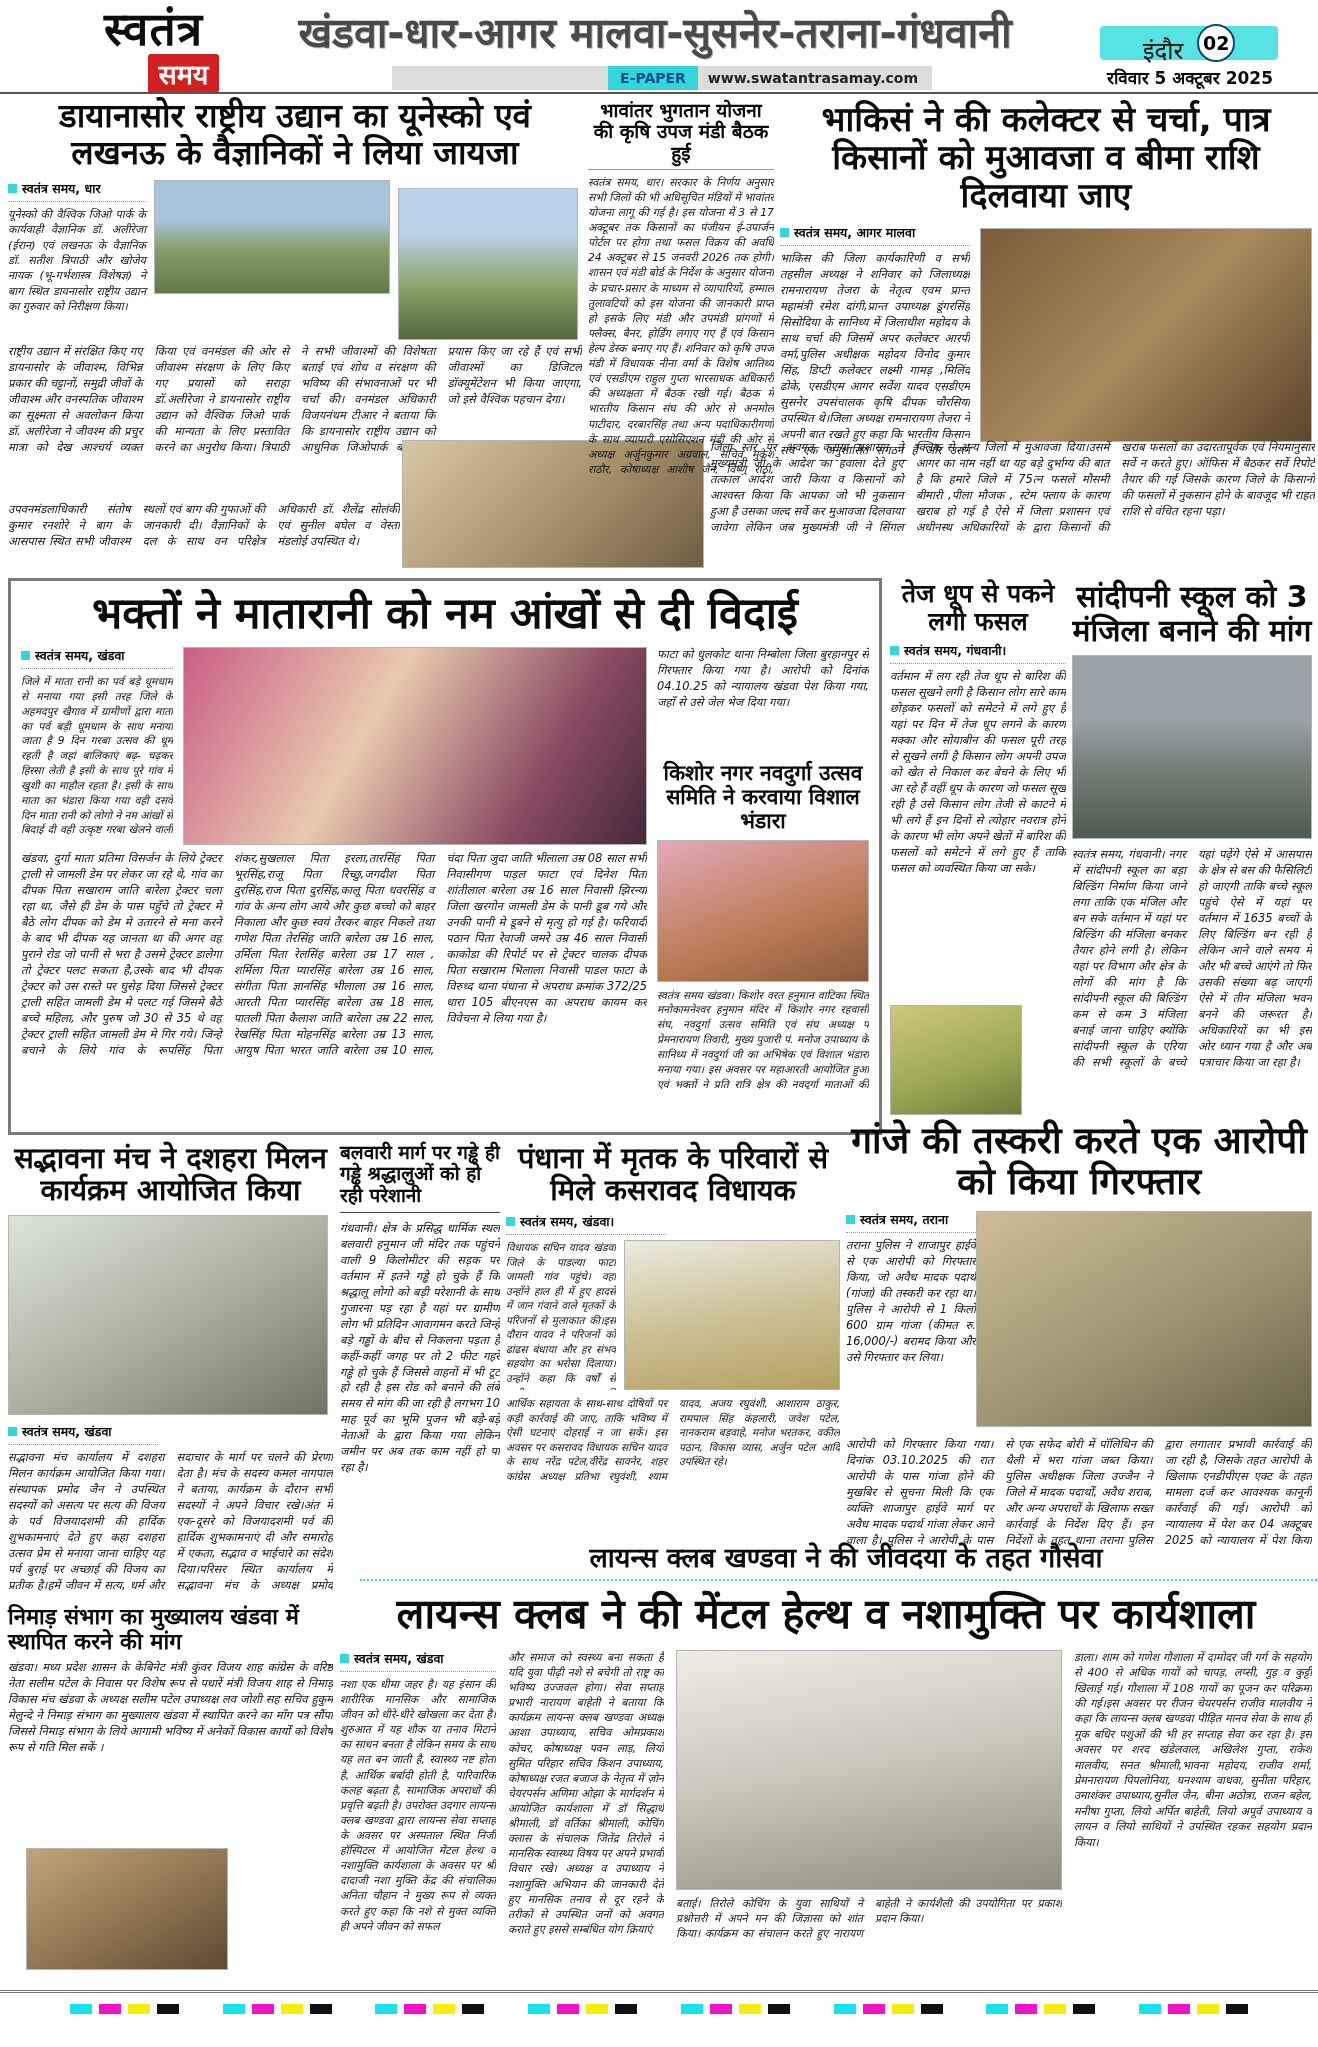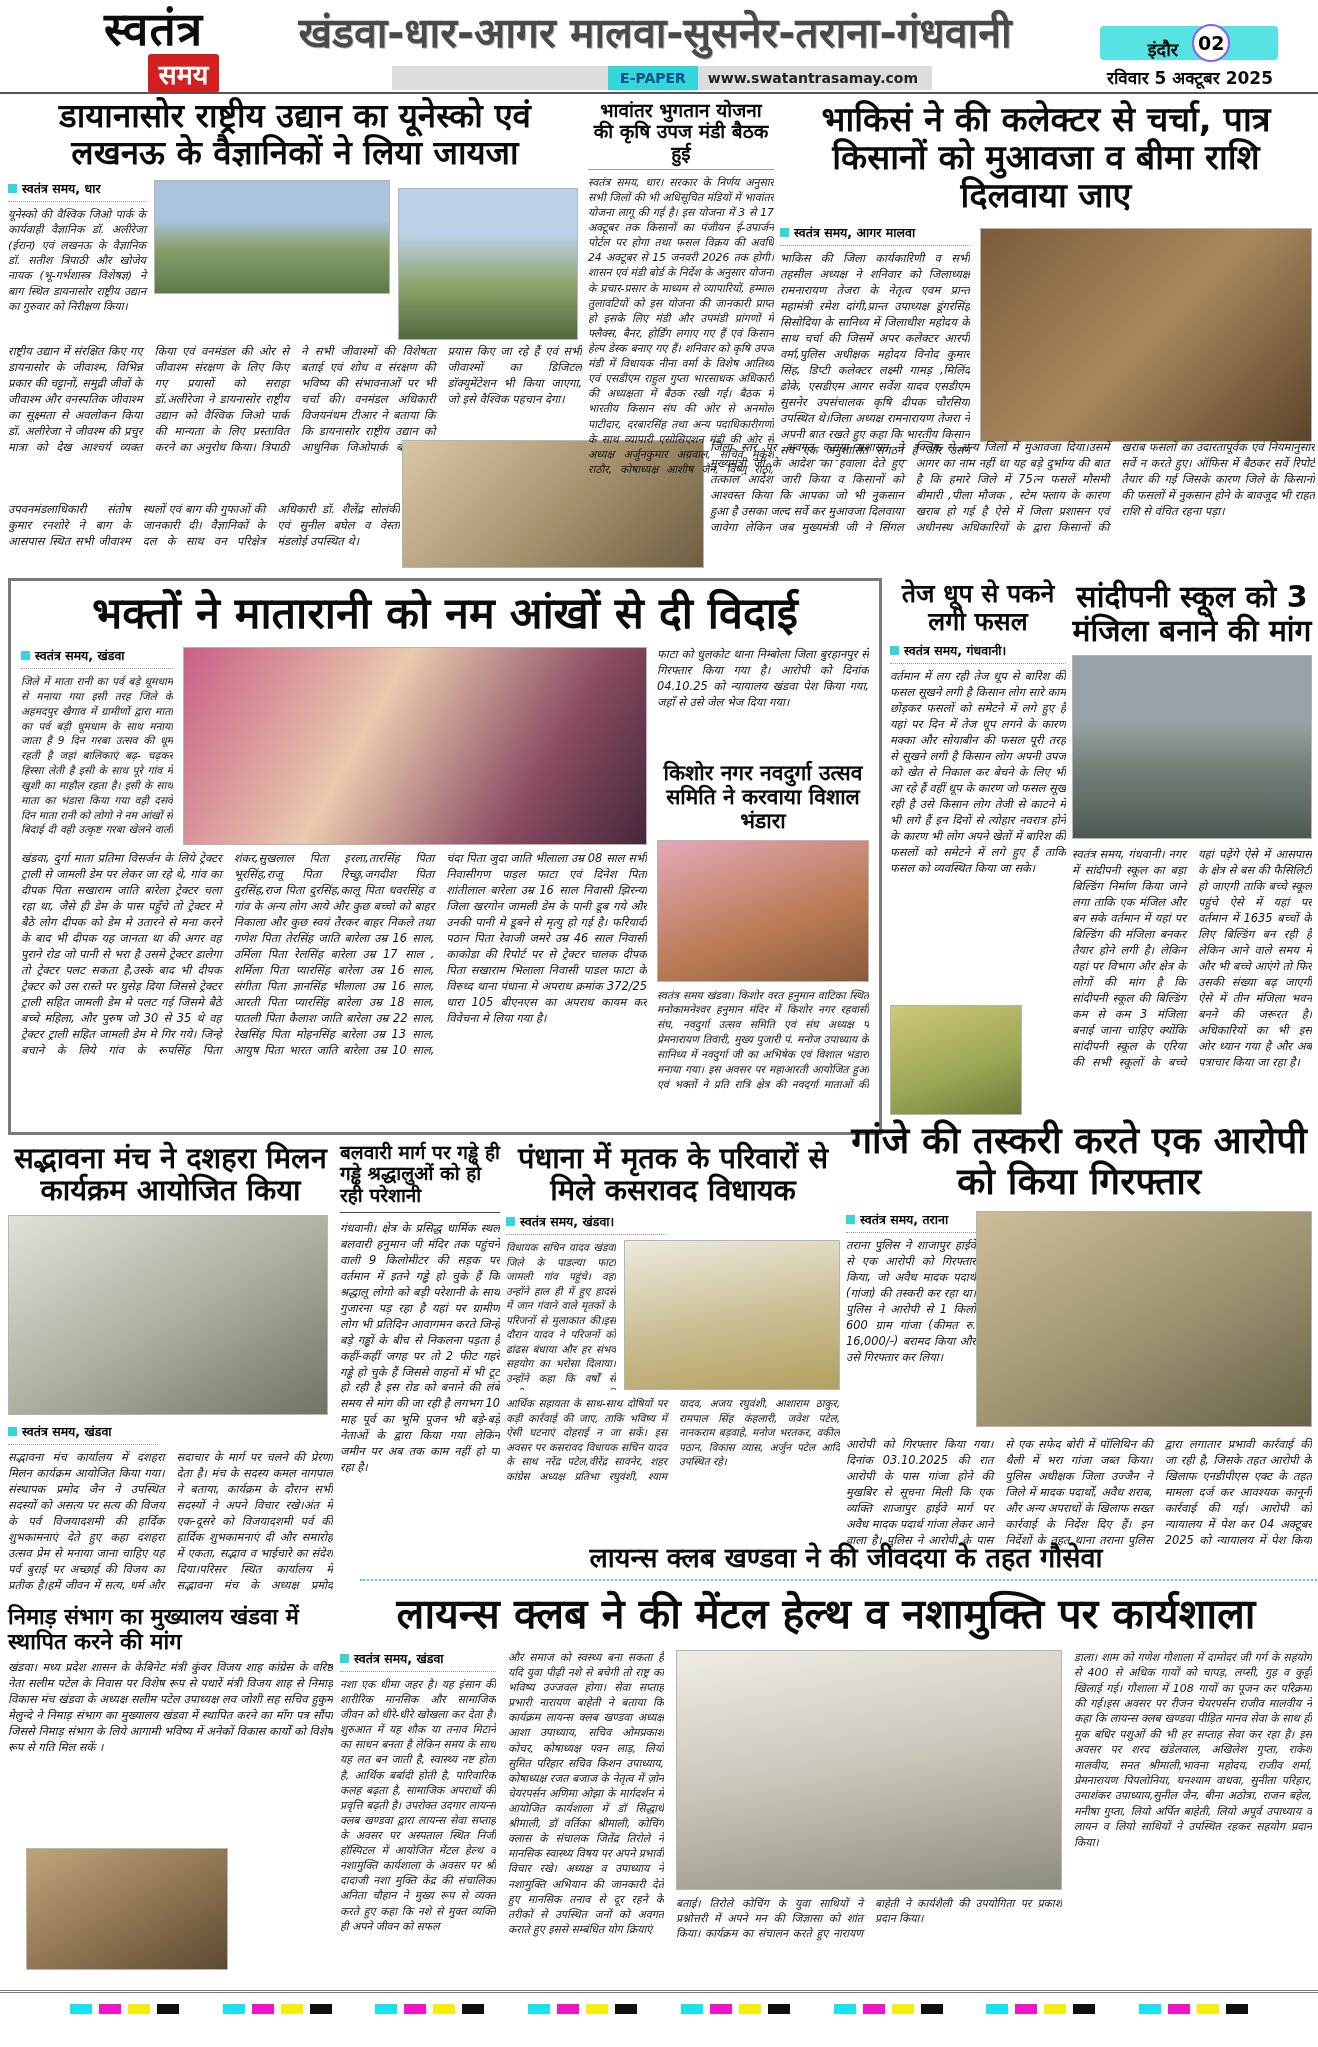--- a/index.html
+++ b/index.html
@@ -9,22 +9,22 @@
   
   .logo-top{font-size:46px;font-weight:bold;color:#0c0c0c;line-height:1;letter-spacing:1px;}
   .logo-bottom{display:inline-block;background:#d21f1f;color:#fff;font-weight:bold;font-size:27px;
                padding:1px 10px;border-radius:3px;margin-top:2px;}
   .region-line{font-size:41px;font-weight:bold;color:#4a4a4a;text-align:center;line-height:1.05;
                text-shadow:1px 1px 0 #bbb;}
   .epaper-bar{background:#dcdcdc;display:flex;align-items:center;height:24px;}
   .epaper-tag{background:#35d6da;color:#0a4f8f;font-weight:bold;font-size:14px;padding:2px 12px;height:20px;line-height:20px;}
   .site-url{font-size:14px;color:#222;font-weight:bold;padding-left:10px;}
   .edition-pill{background:#57e2e4;border-radius:4px;display:flex;align-items:center;justify-content:center;gap:14px;height:34px;}
-  .edition-name{font-size:18px;font-weight:bold;color:#0c0c0c;margin-top:12px;}
-  .page-circle{background:#fff;border:2px solid #8b5cf6;border-radius:50%;width:34px;height:34px;display:flex;
+  .edition-name{font-size:24px;font-weight:normal;color:#0c0c0c;margin-top:12px;}
+  .page-circle{background:#fff;border:2px solid #0c4a6e;border-radius:50%;width:34px;height:34px;display:flex;
                align-items:center;justify-content:center;font-size:19px;font-weight:bold;color:#000;}
   .date-line{font-size:17px;font-weight:bold;color:#0c0c0c;text-align:center;}
   .mast-rule{border-top:2px solid #555;}
   
   .headline{font-weight:bold;color:#0b0b0b;text-align:center;line-height:1.12;}
   .byline{display:flex;align-items:center;gap:5px;font-weight:bold;font-size:12.5px;color:#0b0b0b;
           border-bottom:1px dotted #9a9a9a;padding-bottom:4px;margin-bottom:5px;}
   .marker{width:9px;height:9px;background:#35d6da;flex:0 0 auto;}
   .body-text{font-size:11.4px;line-height:1.4;text-align:justify;color:#141414;font-style:italic;}
   .cols-2{column-count:2;column-gap:12px;}

